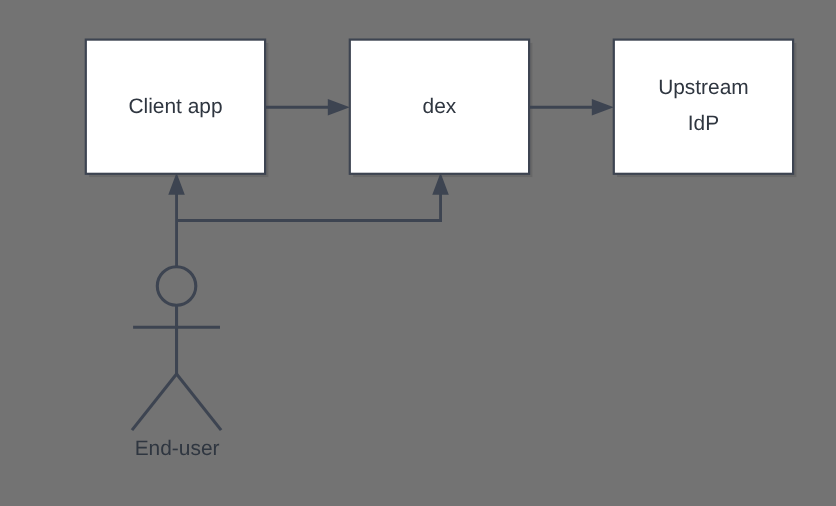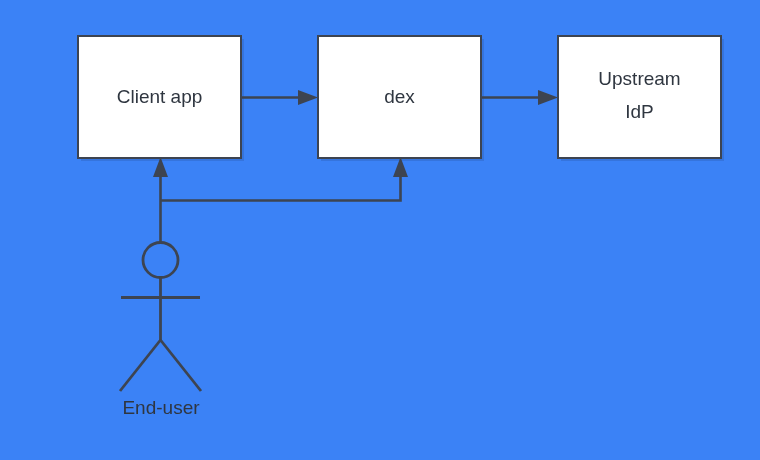--- a/index.html
+++ b/index.html
@@ -10,21 +10,21 @@
   body {
     width: 760px;
     height: 460px;
     overflow: hidden;
     font-family: "Liberation Sans", sans-serif;
   }
   #canvas-root {
     position: relative;
     width: 760px;
     height: 460px;
-    background: #3b82f6;
+    background: #737373;
   }
   #diagram-svg {
     position: absolute;
     top: 0;
     left: 0;
     width: 760px;
     height: 460px;
   }
   .node-box {
     fill: #ffffff;

